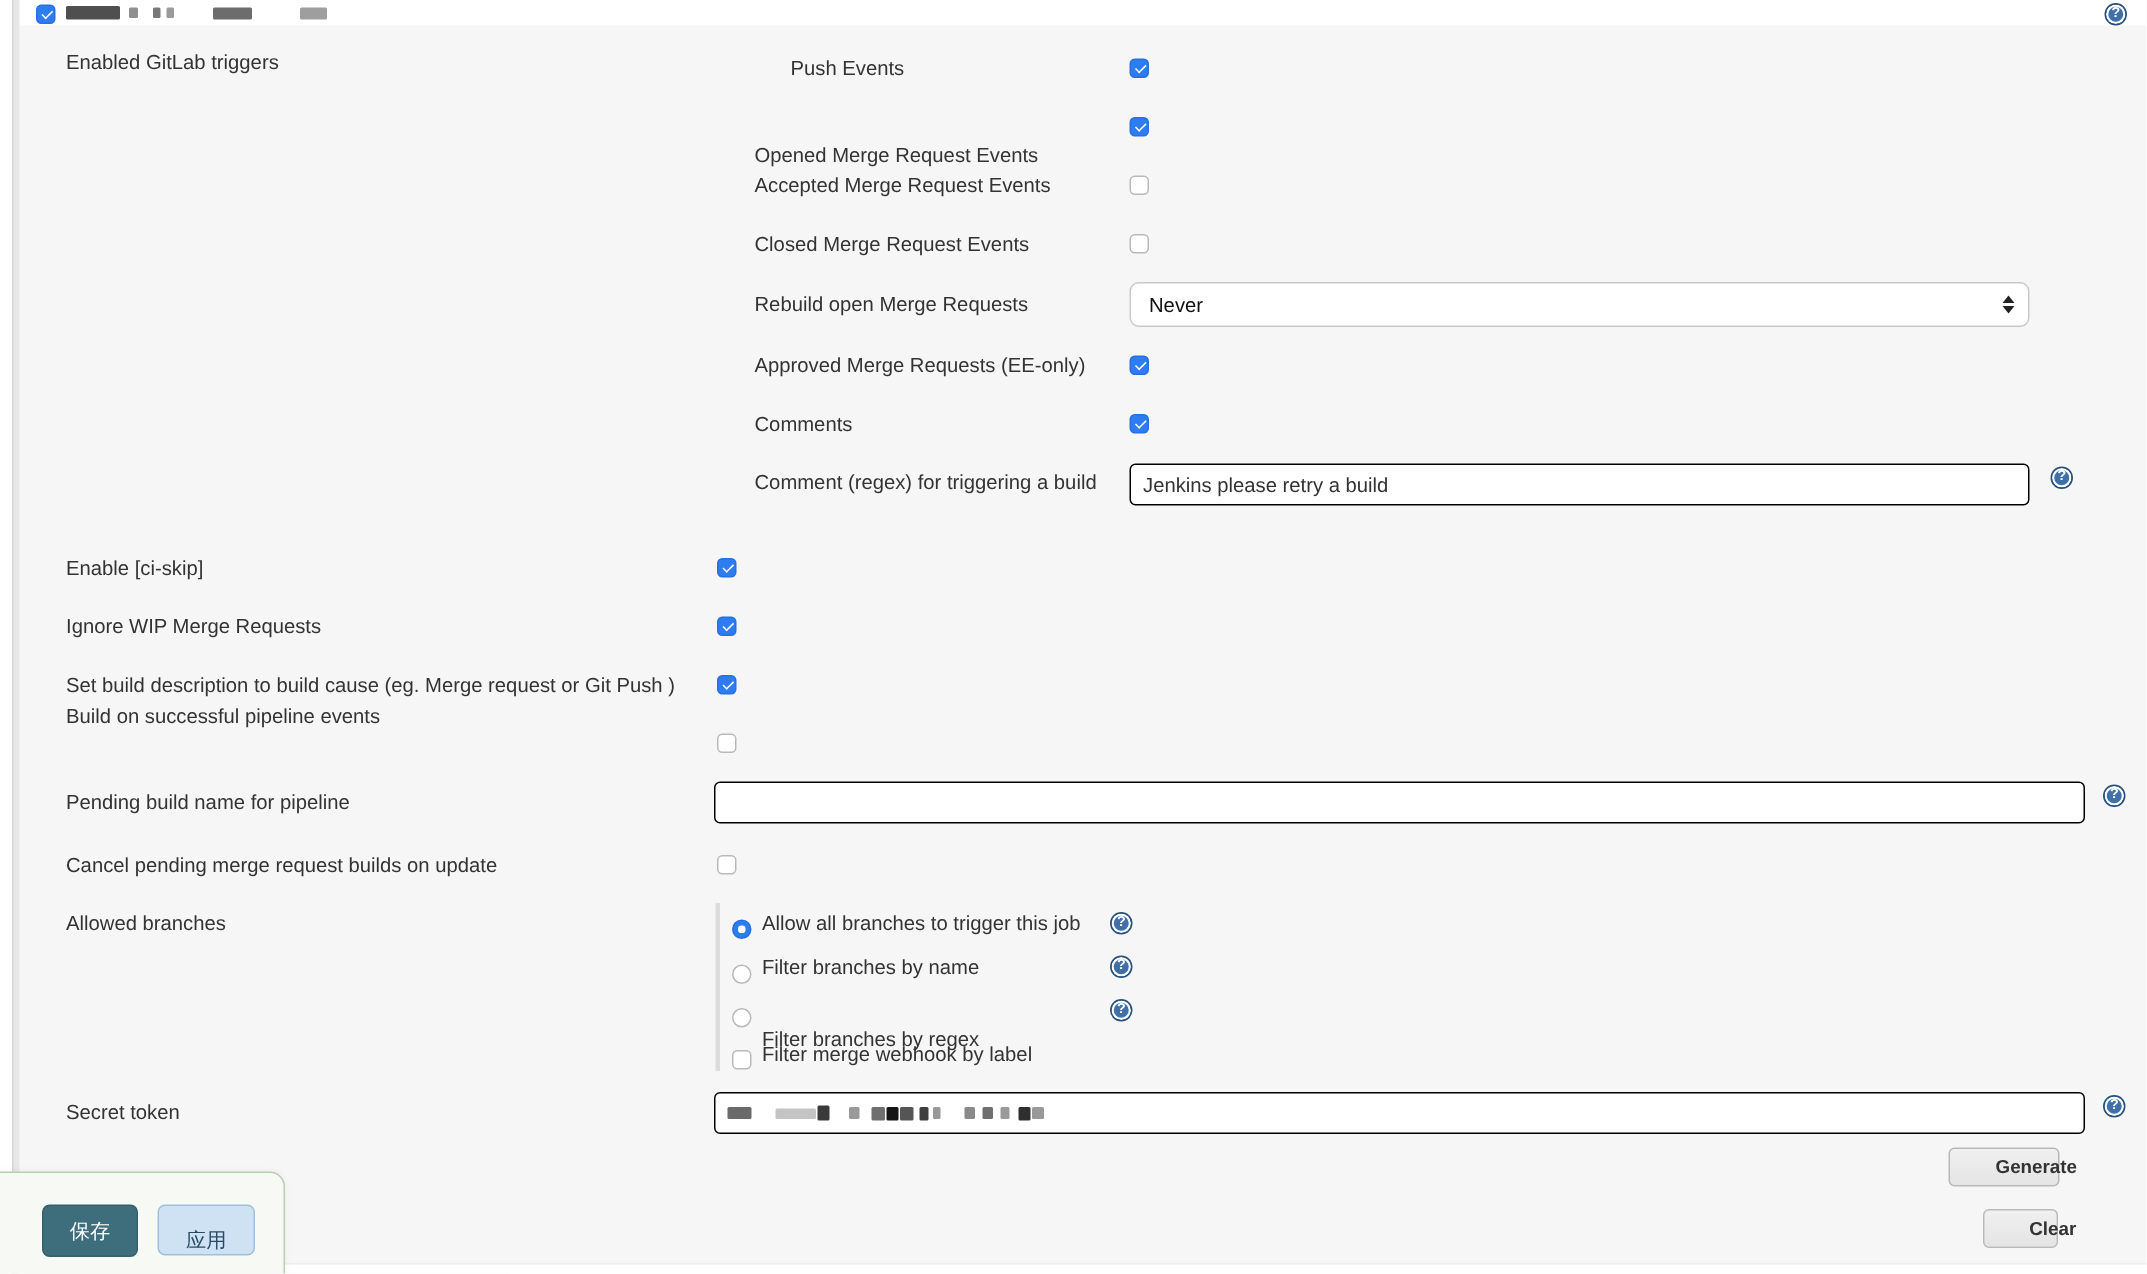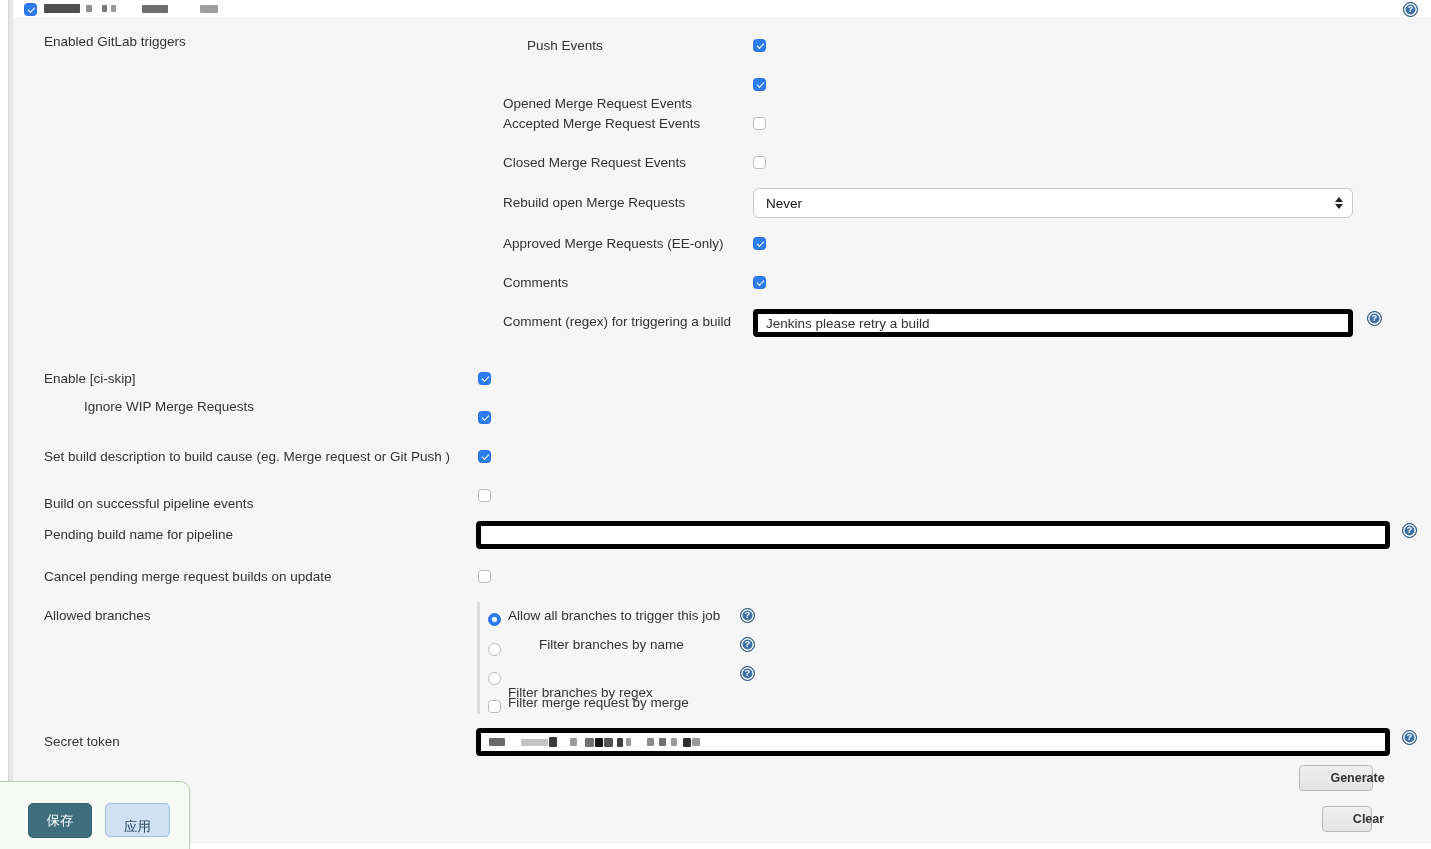--- a/index.html
+++ b/index.html
@@ -25,21 +25,21 @@
   .cb.checked::after { content:""; position:absolute; left:2.5px; top:2.8px;
         width:6px; height:3px; border-left:1.8px solid #fff;
         border-bottom:1.8px solid #fff; transform:rotate(-45deg); }
 
   .radio { position:absolute; width:13px; height:13px; background:#fff;
            border:1px solid #b9b9b9; border-radius:50%; cursor:pointer; }
   .radio.selected { background:#2e7df0; border-color:#2470e4; }
   .radio.selected::after { content:""; position:absolute; left:3.2px; top:3.2px;
            width:4.5px; height:4.5px; border-radius:50%; background:#fff; }
 
-  .ti { position:absolute; background:#fff; border:5px solid #000000;
+  .ti { position:absolute; background:#fff; border:1px solid #000000;
         border-radius:4px; font-family:"Liberation Sans",sans-serif;
         font-size:13.5px; color:#333; padding:0 8px; }
   .ti-div { display:flex; align-items:center; }
 
   .select { position:absolute; background:#fff; border:1px solid #c9c9c9;
             border-radius:6px; display:flex; align-items:center;
             font-size:13.5px; color:#111; padding:0 26px 0 12px; cursor:pointer; }
   .spinner { position:absolute; right:9px; top:50%; transform:translateY(-50%);
              width:8px; height:12px; }
   .spinner i { position:absolute; left:0; width:0; height:0; border-left:4px solid transparent;
@@ -123,53 +123,53 @@
   <span class="lbl" style="left:503px; top:275px;">Comments</span>
   <span class="cb checked" style="left:753px; top:276px;"></span>
 
   <span class="lbl" style="left:503px; top:314px;">Comment (regex) for triggering a build</span>
   <input class="ti" style="left: 753px; top: 309px; width: 600px; height: 28px;" value="Jenkins please retry a build">
   <span class="help" style="left:1367px; top:311px;">?</span>
 
   <span class="lbl" style="left:44px; top:371px;">Enable [ci-skip]</span>
   <span class="cb checked" style="left:478px; top:372px;"></span>
 
-  <span class="lbl" style="left:44px; top:399px;margin-left:40px;">Ignore WIP Merge Requests</span>
+  <span class="lbl" style="left:44px; top:410px;">Ignore WIP Merge Requests</span>
   <span class="cb checked" style="left:478px; top:411px;"></span>
 
   <span class="lbl" style="left:44px; top:449px;">Set build description to build cause (eg. Merge request or Git Push )</span>
   <span class="cb checked" style="left:478px; top:450px;"></span>
 
-  <span class="lbl" style="left:44px; top:496px;">Build on successful pipeline events</span>
+  <span class="lbl" style="left:44px; top:470px;">Build on successful pipeline events</span>
   <span class="cb" style="left:478px; top:489px;"></span>
 
   <span class="lbl" style="left:44px; top:527px;">Pending build name for pipeline</span>
   <input class="ti" style="left: 476px; top: 521px; width: 914px; height: 28px;" value="">
   <span class="help" style="left:1402px; top:523px;">?</span>
 
   <span class="lbl" style="left:44px; top:569px;">Cancel pending merge request builds on update</span>
   <span class="cb" style="left:478px; top:570px;"></span>
 
   <span class="lbl" style="left:44px; top:608px;">Allowed branches</span>
   <div class="vbar"></div>
 
   <span class="radio selected" style="left:488px; top:613px;"></span>
   <span class="lbl" style="left:508px; top:608px;">Allow all branches to trigger this job</span>
   <span class="help" style="left:740px; top:608px;">?</span>
 
   <span class="radio" style="left:488px; top:643px;"></span>
-  <span class="lbl" style="left:508px; top:637px;margin-left:31px;">Filter branches by name</span>
+  <span class="lbl" style="left:508px; top:637px;">Filter branches by name</span>
   <span class="help" style="left:740px; top:637px;">?</span>
 
   <span class="radio" style="left:488px; top:672px;"></span>
   <span class="lbl" style="left:508px; top:666px;margin-top:19px;">Filter branches by regex</span>
   <span class="help" style="left:740px; top:666px;">?</span>
 
   <span class="cb" style="left:488px; top:700px;"></span>
-  <span class="lbl" style="left:508px; top:695px;">Filter merge request by merge</span>
+  <span class="lbl" style="left:508px; top:695px;">Filter merge webhook by label</span>
 
   <span class="lbl" style="left:44px; top:734px;">Secret token</span>
   <div class="ti ti-div" style="left:476px; top:728px; width:914px; height:28px;">
     <span class="redact">
         <span style="display: inline-block; width: 16px; height: 8px; background: rgb(106, 106, 106); margin-left: 0px;"></span>
         <span style="display: inline-block; width: 27px; height: 7px; background: rgb(196, 196, 196); margin-left: 16px;"></span>
         <span style="display: inline-block; width: 8px; height: 10px; background: rgb(58, 58, 58); margin-left: 1px;"></span>
         <span style="display: inline-block; width: 7px; height: 8px; background: rgb(154, 154, 154); margin-left: 13px;"></span>
         <span style="display: inline-block; width: 9px; height: 9px; background: rgb(111, 111, 111); margin-left: 8px;"></span>
         <span style="display: inline-block; width: 8px; height: 9px; background: rgb(21, 21, 21); margin-left: 1px;"></span>

